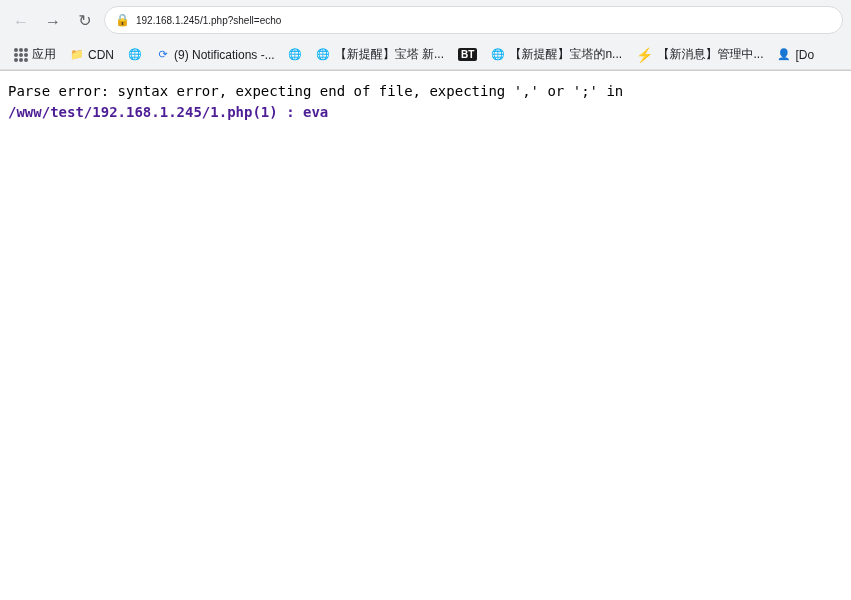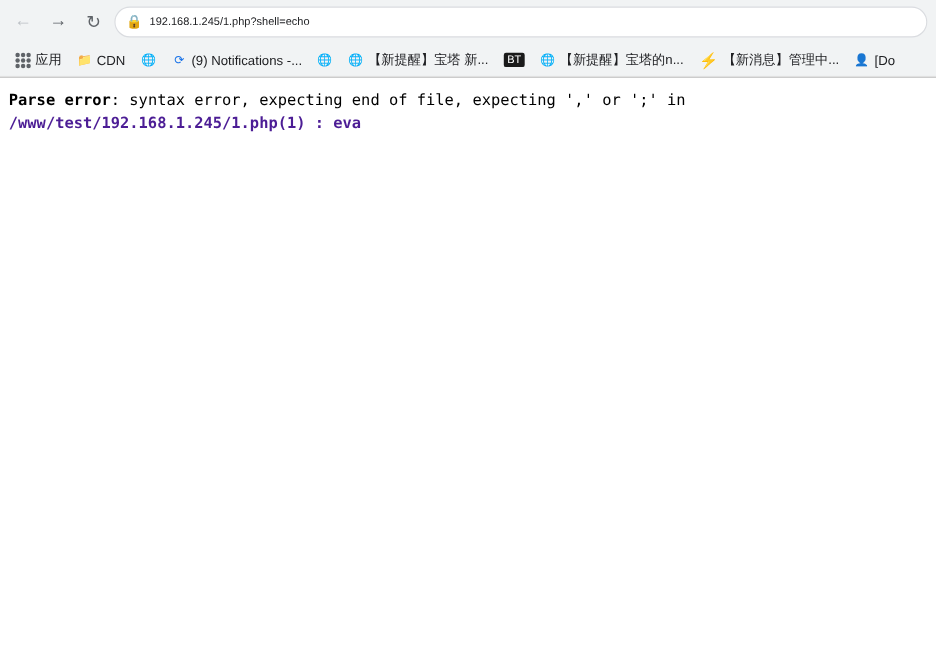--- a/index.html
+++ b/index.html
@@ -118,34 +118,34 @@
     }
 
     .error-line {
       font-family: monospace;
       font-size: 14px;
       line-height: 1.5;
       color: #000;
     }
 
     .error-label {
-      font-weight: bold;
+      font-weight: normal;
       color: #000;
     }
 
     .error-bold-path {
       font-weight: bold;
       color: #4c1d95;
     }
 
     
     .bm-yellow { color: #f9ab00; }
     .bm-blue { color: #1a73e8; }
     .bm-green { color: #34a853; }
-    .bm-bt { background: #1a1a1a; color: #fff; padding: 1px 3px; font-size: 10px; font-weight: normal; border-radius: 2px; }
+    .bm-bt { background: #1a1a1a; color: #fff; padding: 1px 3px; font-size: 10px; font-weight: bold; border-radius: 2px; }
     .bm-red-4 { color: #ea4335; font-weight: bold; font-size: 14px; }
     .bm-user { color: #5f6368; }
   </style>
 </head>
 <body>
 
 <div class="browser-chrome">
 
   <div class="nav-bar">
     <button class="nav-btn disabled">

